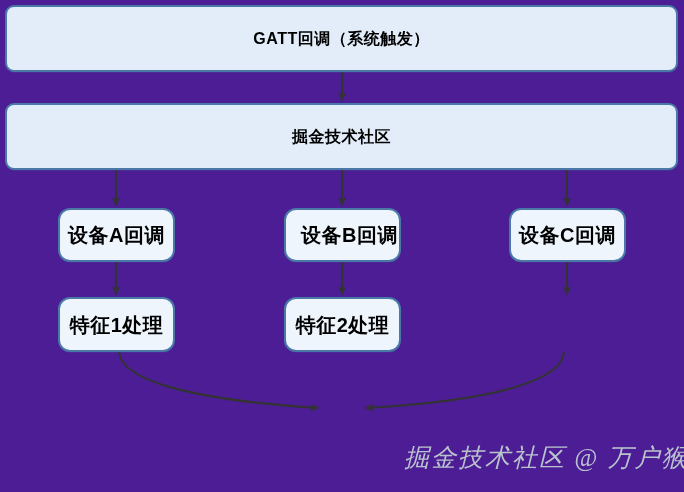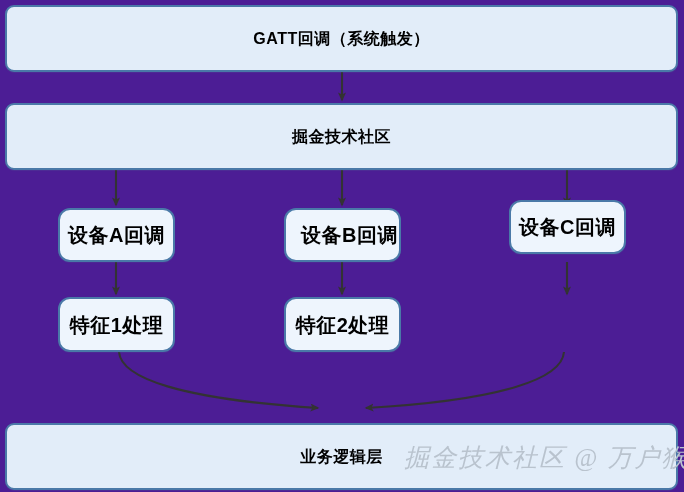--- a/index.html
+++ b/index.html
@@ -101,32 +101,29 @@
   </div>
 
   <div class="node small" style="left:58px; top:208px; width:117px; height:54px;">
     <span>设备A回调</span>
   </div>
 
   <div class="node small" style="left:284px; top:208px; width:117px; height:54px;padding-left:14px;">
     <span>设备B回调</span>
   </div>
 
-  <div class="node small" style="left:509px; top:200px; width:117px; height:54px;">
+  <div class="node small" style="left:509px; top:208px; width:117px; height:54px;">
     <span>设备C回调</span>
   </div>
 
   <div class="node small" style="left:58px; top:297px; width:117px; height:55px;align-items:center;">
     <span>特征1处理</span>
   </div>
 
   <div class="node small" style="left:284px; top:297px; width:117px; height:55px;text-align:center;">
     <span>特征2处理</span>
   </div>
 
 
-  <div class="node wide" style="left:5px; top:423px; width:673px; height:67px;">
-    <span>业务逻辑层</span>
-  </div>
 
   <div class="watermark" style="left:404px; top:441px;">掘金技术社区 @ 万户猴</div>
 
 </div>
 
 </body></html>

